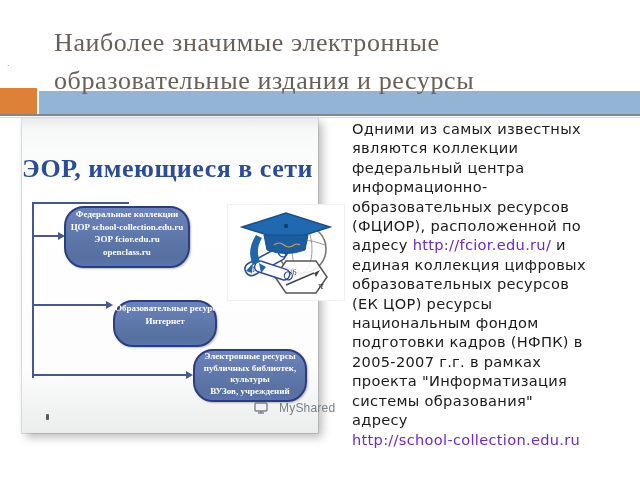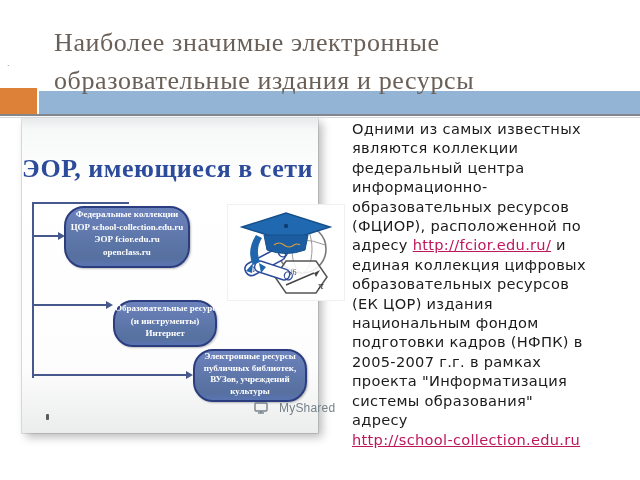--- a/index.html
+++ b/index.html
@@ -53,21 +53,21 @@
   .img-bullet{position:absolute;left:24px;top:296px;width:3px;height:6px;background:#5a5a5a;border-radius:1px;}
   .myshared{position:absolute;left:232px;top:283px;display:flex;align-items:center;gap:11px;
     color:#75828a;font-size:12px;letter-spacing:0.2px;}
   
   .body-text{
     position:absolute;left:352px;top:119px;width:288px;
     font-family:"DejaVu Sans", sans-serif;
     font-size:14.6px;line-height:19.4px;letter-spacing:0.3px;color:#1b1b1b;
   }
   .body-text .tline{white-space:pre;}
-  .body-text .link{color:#be185d;text-decoration:underline;cursor:pointer;}
+  .body-text .link{color:#6d28d9;cursor:pointer;}
 </style>
 </head>
 <body>
 
 <div>
 
   <div class="main-title">
     <div>Наиболее значимые электронные</div>
     <div>образовательные издания и ресурсы</div>
   </div>
@@ -90,28 +90,27 @@
       <div class="ah a3h"></div>
 
     <div class="dbox box1">
         <div class="line">Федеральные коллекции</div>
         <div class="line">ЦОР school-collection.edu.ru</div>
         <div class="line">ЭОР fcior.edu.ru</div>
         <div class="line">openclass.ru</div>
       </div>
     <div class="dbox box2">
         <div class="line">Образовательные ресурсы</div>
-        <div class="line">(и инструменты)</div>
         <div class="line">Интернет</div>
       </div>
     <div class="dbox box3">
         <div class="line">Электронные ресурсы</div>
         <div class="line">публичных библиотек,</div>
+        <div class="line">культуры</div>
         <div class="line">ВУЗов, учреждений</div>
-        <div class="line">культуры</div>
       </div>
 
     <div class="clipart">
       <svg width="116" height="95" viewBox="0 0 116 95">
 
         <circle cx="74" cy="44" r="24" fill="none" stroke="#7a7a7a" stroke-width="1.6"></circle>
         <ellipse cx="74" cy="44" rx="10" ry="23.5" fill="none" stroke="#9a9a9a" stroke-width="1"></ellipse>
         <path d="M51 40 q23 -10 46 0" fill="none" stroke="#9a9a9a" stroke-width="1"></path>
 
         <polygon points="58,56 88,56 99,72 88,88 58,88 47,72" fill="rgba(255,255,255,0.85)" stroke="#555" stroke-width="1.5"></polygon>
@@ -156,21 +155,21 @@
   <div class="body-text">
       <div class="tline"><span>Одними из самых известных</span></div>
       <div class="tline"><span>являются коллекции</span></div>
       <div class="tline"><span>федеральный центра</span></div>
       <div class="tline"><span>информационно-</span></div>
       <div class="tline"><span>образовательных ресурсов</span></div>
       <div class="tline"><span>(ФЦИОР), расположенной по</span></div>
       <div class="tline"><span>адресу </span><span class="link">http://fcior.edu.ru/</span><span> и</span></div>
       <div class="tline"><span>единая коллекция цифровых</span></div>
       <div class="tline"><span>образовательных ресурсов</span></div>
-      <div class="tline"><span>(ЕК ЦОР) издания</span></div>
+      <div class="tline"><span>(ЕК ЦОР) ресурсы</span></div>
       <div class="tline"><span>национальным фондом</span></div>
       <div class="tline"><span>подготовки кадров (НФПК) в</span></div>
       <div class="tline"><span>2005-2007 г.г. в рамках</span></div>
       <div class="tline"><span>проекта "Информатизация</span></div>
       <div class="tline"><span>системы образования"</span></div>
       <div class="tline"><span>адресу</span></div>
       <div class="tline"><span class="link">http://school-collection.edu.ru</span></div>
     </div>
 
 </div>

